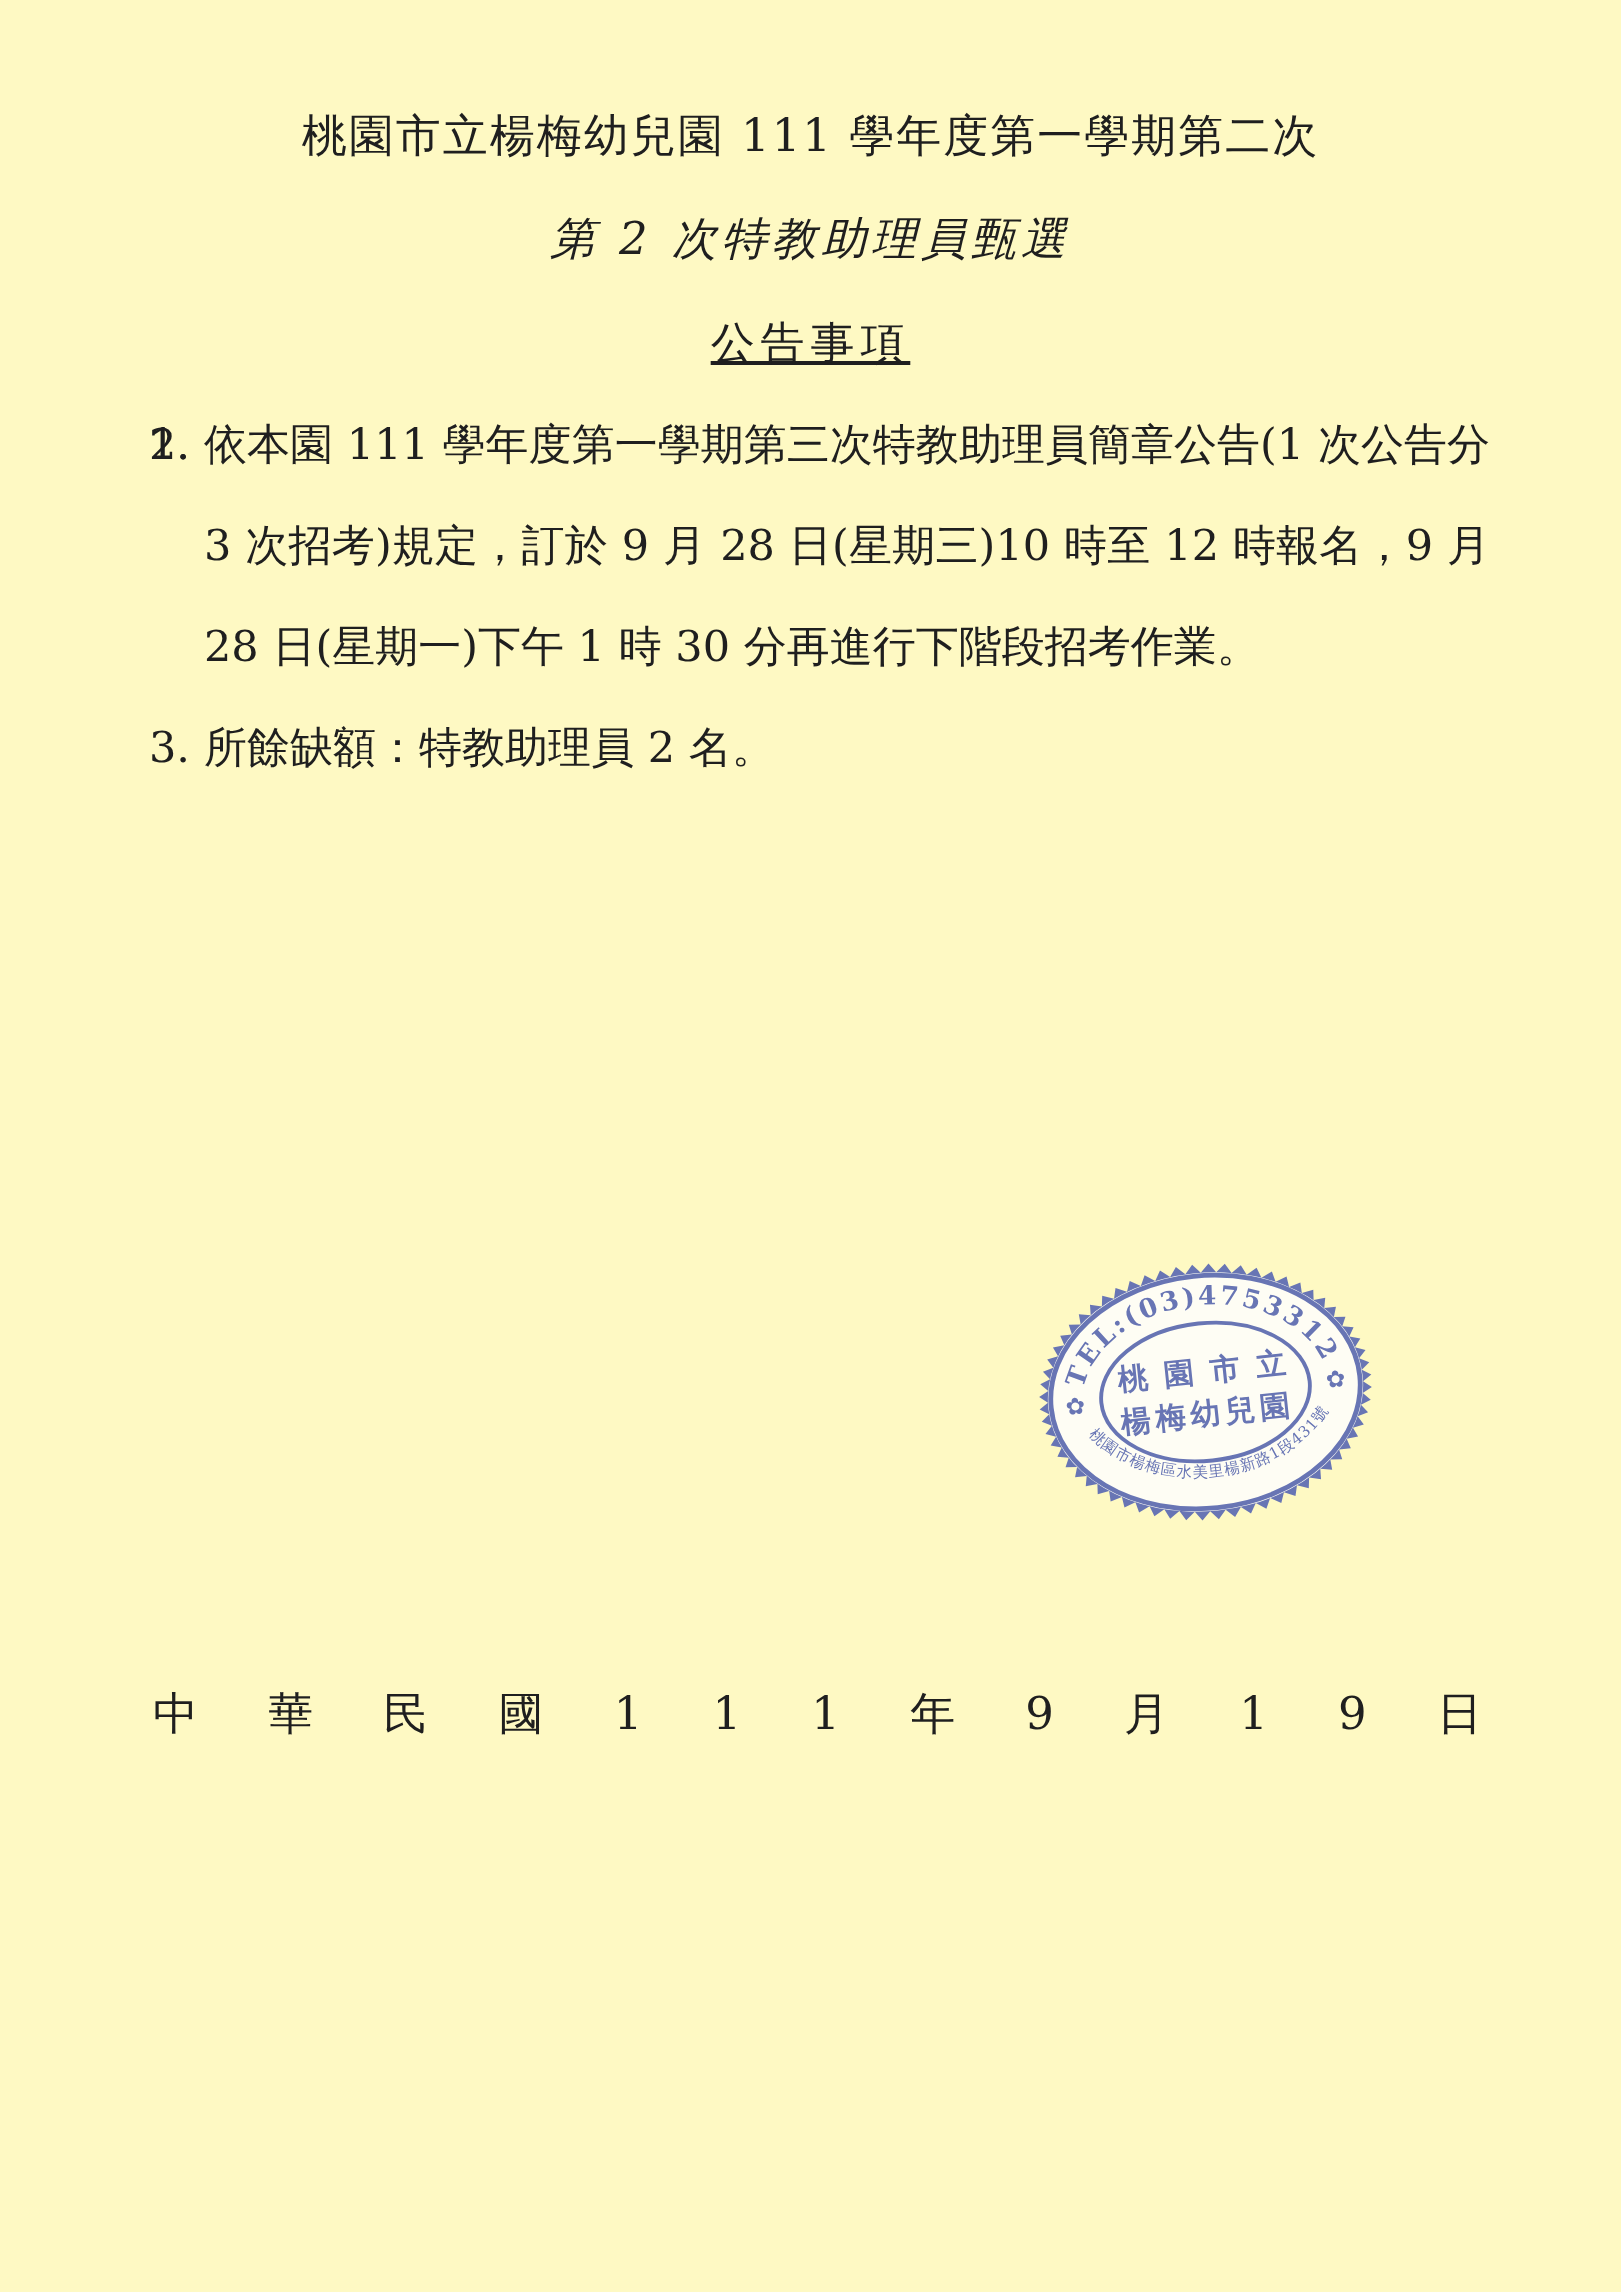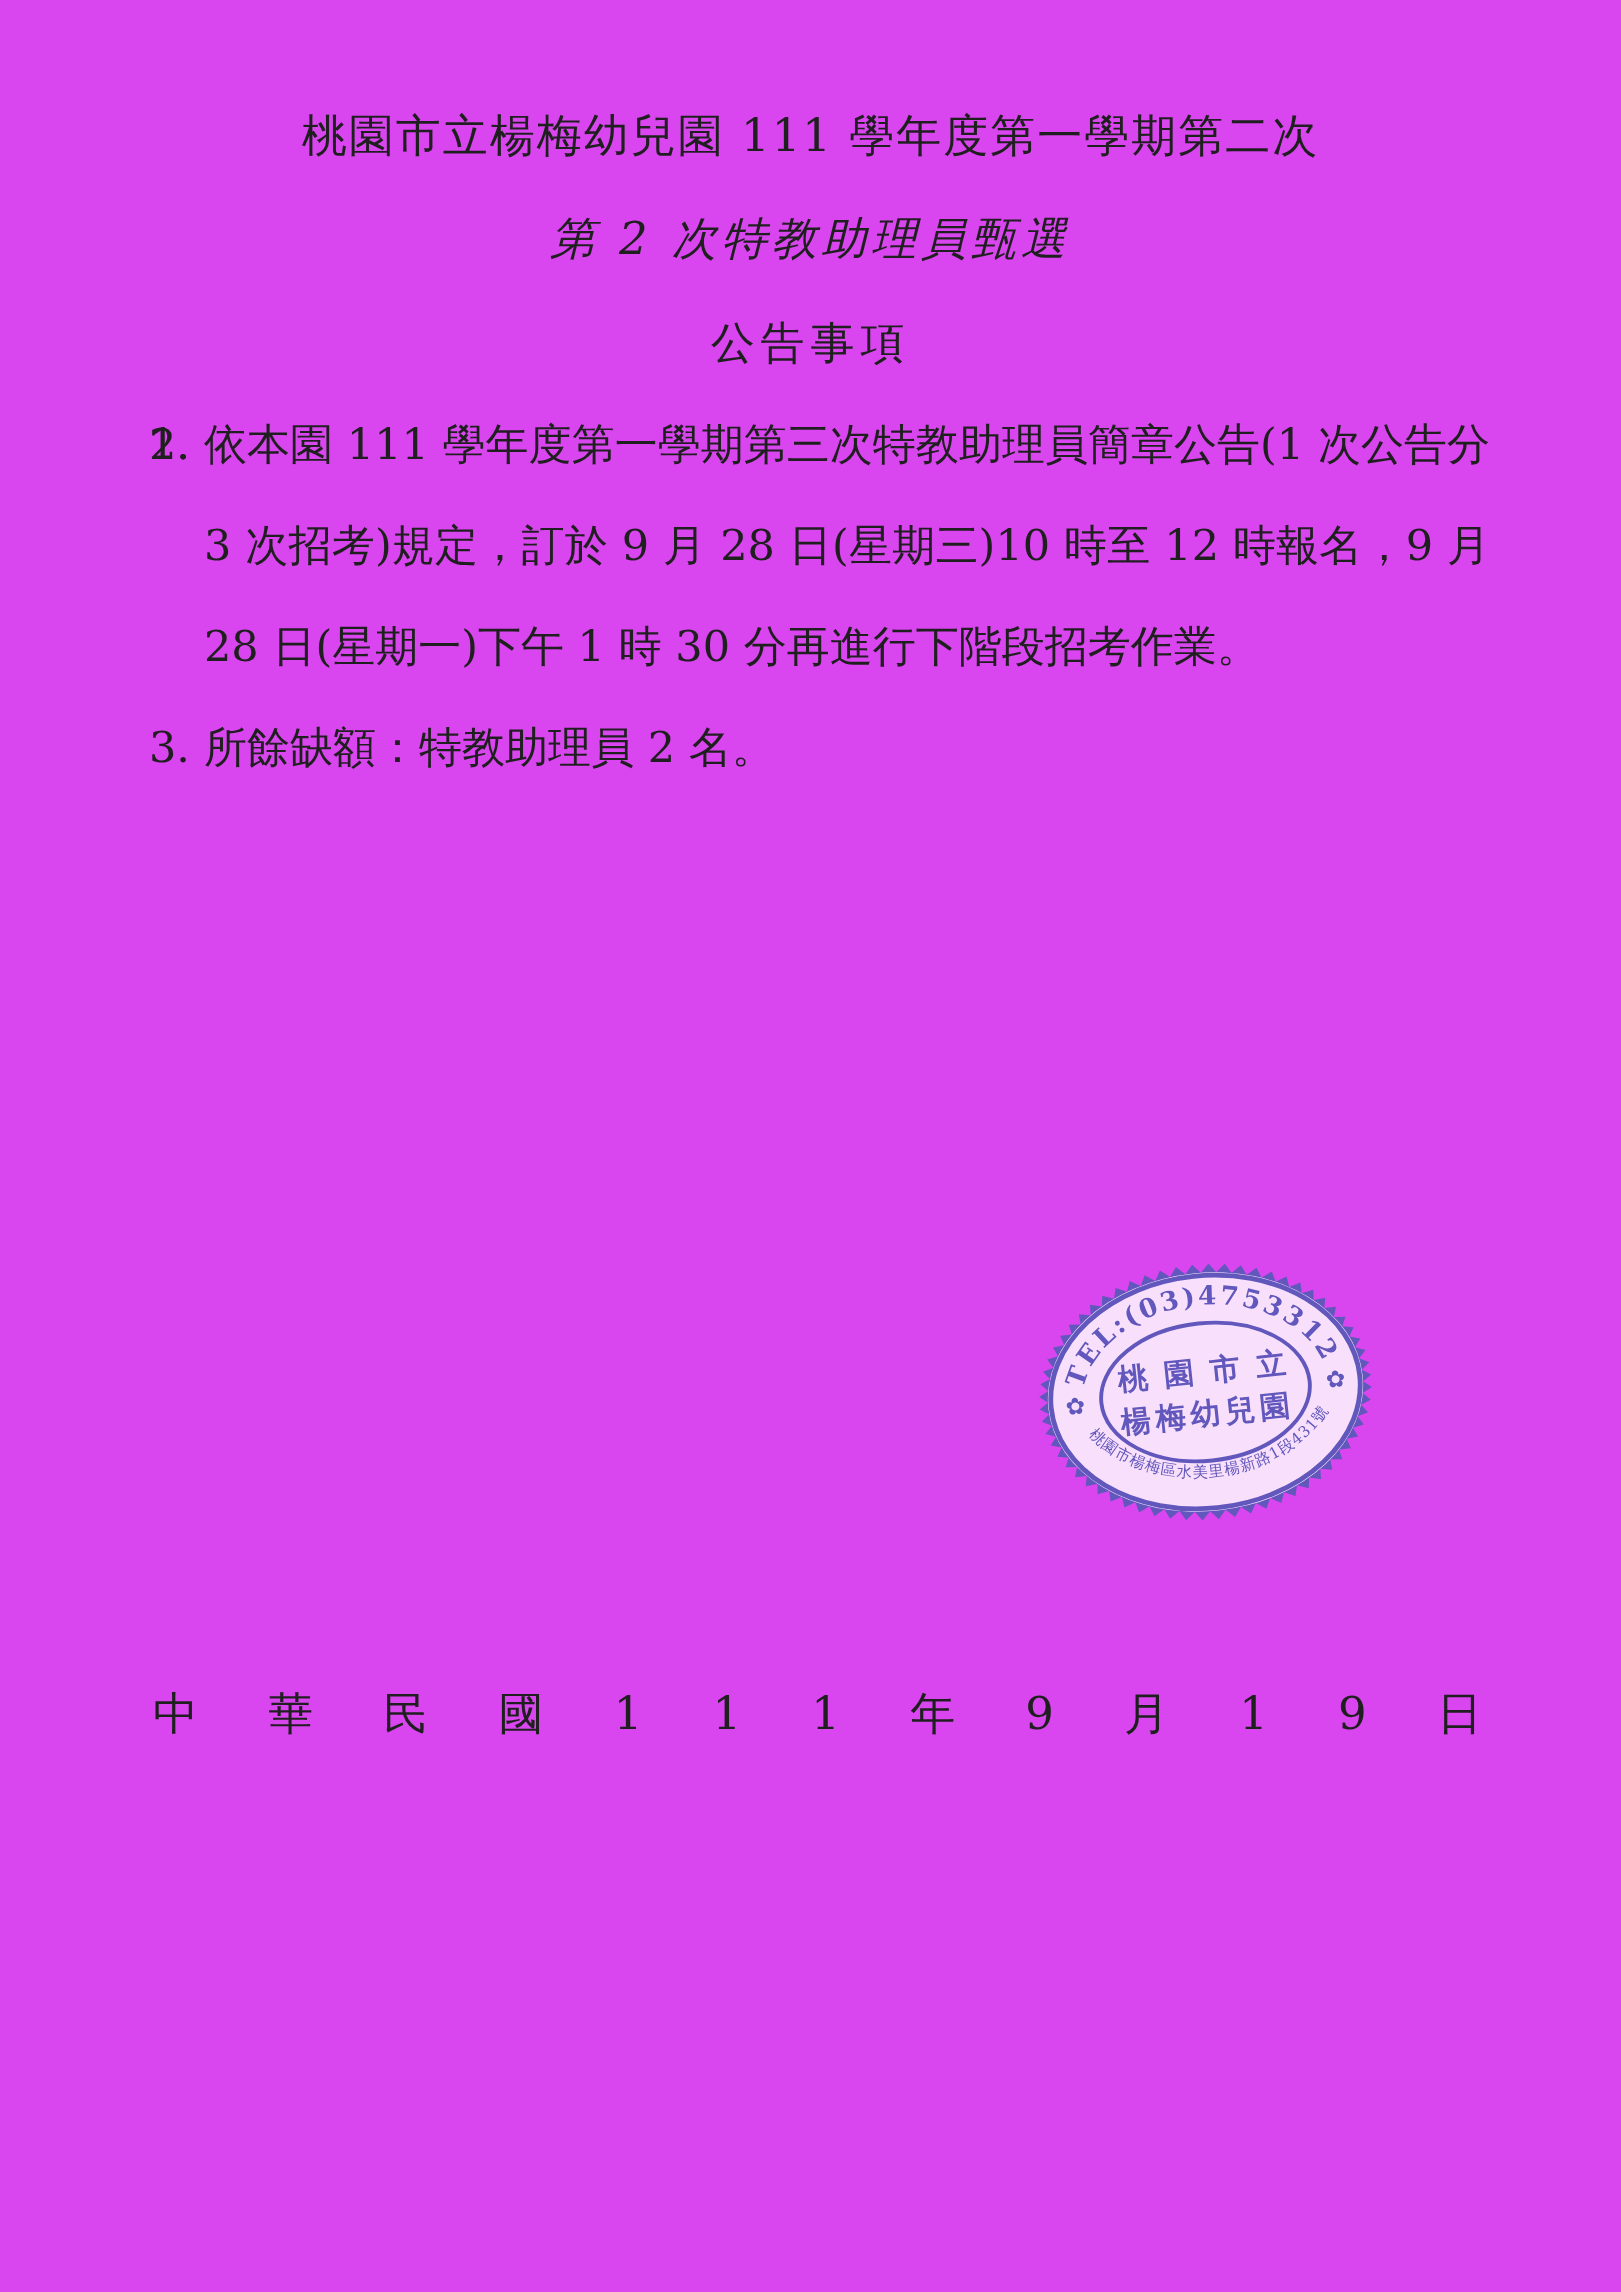--- a/index.html
+++ b/index.html
@@ -1,26 +1,26 @@
 <!DOCTYPE html>
 <html style="--stamp-color: #4a5bb2;"><head>
 <meta charset="utf-8">
 <style>
   :root { --stamp-color:#4a5bb2; --ink:#1f1f1f; }
   * { margin:0; padding:0; box-sizing:border-box; }
   html,body { background:#ffffff; }
   body { font-family:"DejaVu Serif","Liberation Serif",serif; color:var(--ink); }
   .page {
-    position:relative; width:1621px; height:2293px; background:#d946ef;
+    position:relative; width:1621px; height:2293px; background:#fef9c3;
     overflow:hidden;
   }
   .center-line { position:absolute; left:0; width:100%; text-align:center; white-space:nowrap; }
   .title1 { top:106px; font-size:45px; letter-spacing:2px; }
   .title2 { top:209px; font-size:45px; letter-spacing:4.9px;font-style:italic; }
-  .heading { top:314px; font-size:44px; letter-spacing:5.9px; }
+  .heading { top:314px; font-size:44px; letter-spacing:5.9px;text-decoration:underline; }
   .announcement-list {
     position:absolute; left:149px; top:394px; width:1341px;
     font-size:43px; line-height:101px; text-align:justify;
   }
   .list-item { position:relative; padding-left:55px; }
   .item-number { position:absolute; left:0; top:0; }
   .stamp-wrap { position:absolute; left:1031px; top:1253px; width:349px; height:278px; }
   .stamp-fill  { fill:var(--stamp-color); stroke:none; }
   .stamp-stroke{ stroke:var(--stamp-color); fill:none; }
   .stamp-text  { fill:var(--stamp-color); font-family:"DejaVu Serif","Liberation Serif",serif; }

